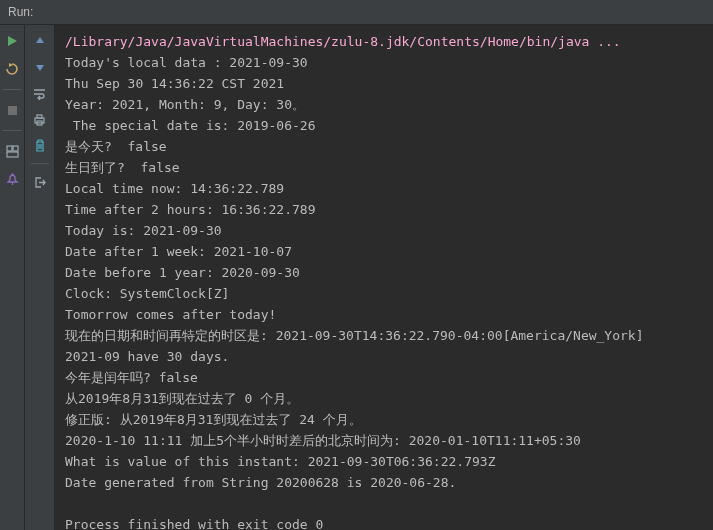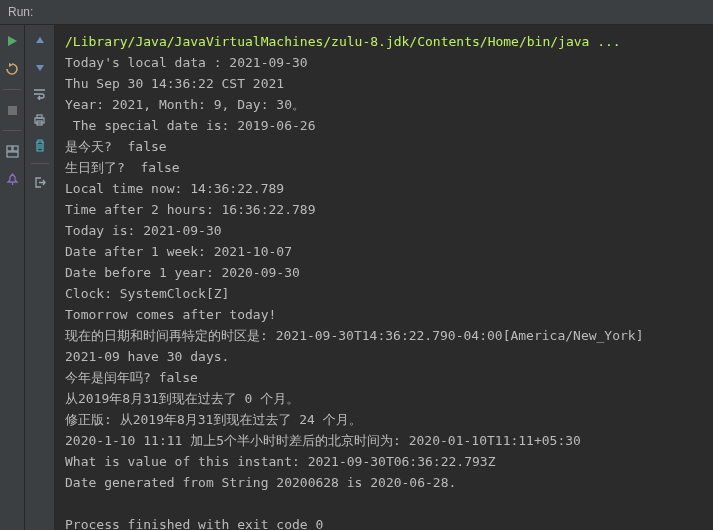--- a/index.html
+++ b/index.html
@@ -71,21 +71,21 @@
     flex: 1;
     background: #2b2b2b;
     padding: 6px 0 6px 10px;
     font-family: "Menlo", "Consolas", monospace;
     font-size: 13px;
     line-height: 21px;
     color: #bbbbbb;
     white-space: pre;
     overflow: hidden;
   }
-  .cmd { color: #bef264; }
+  .cmd { color: #f9a8d4; }
   .gutter-left .sep, .gutter-right .sep {
     height:1px;width:18px;background:#555;
   }
 </style>
 </head>
 <body>
 
 <div class="header">
   <span class="run-label">Run:</span>
 </div>

